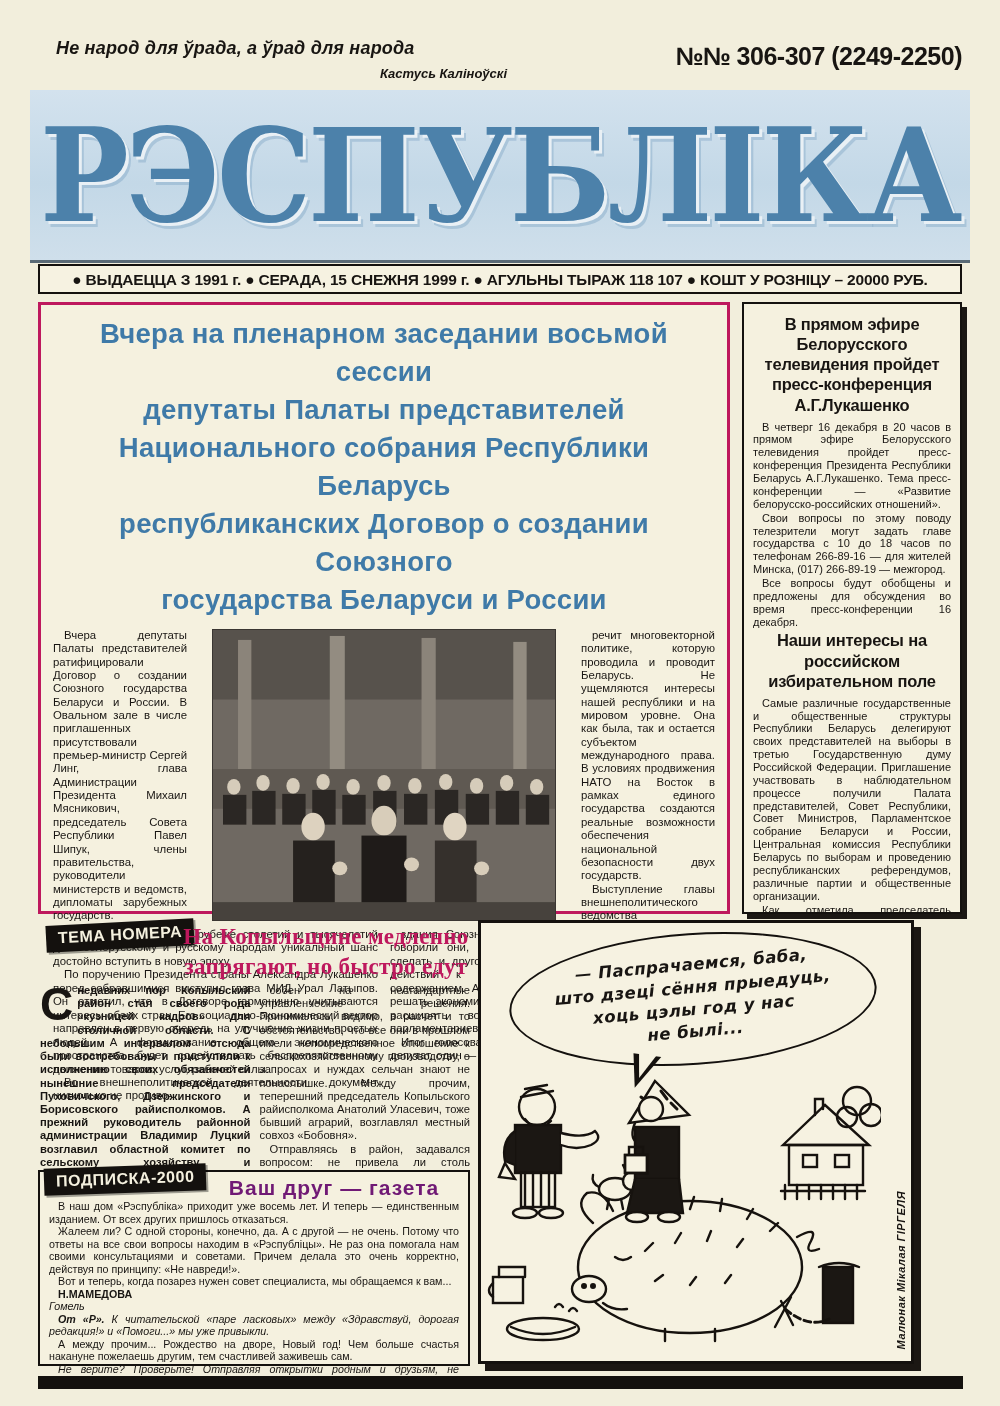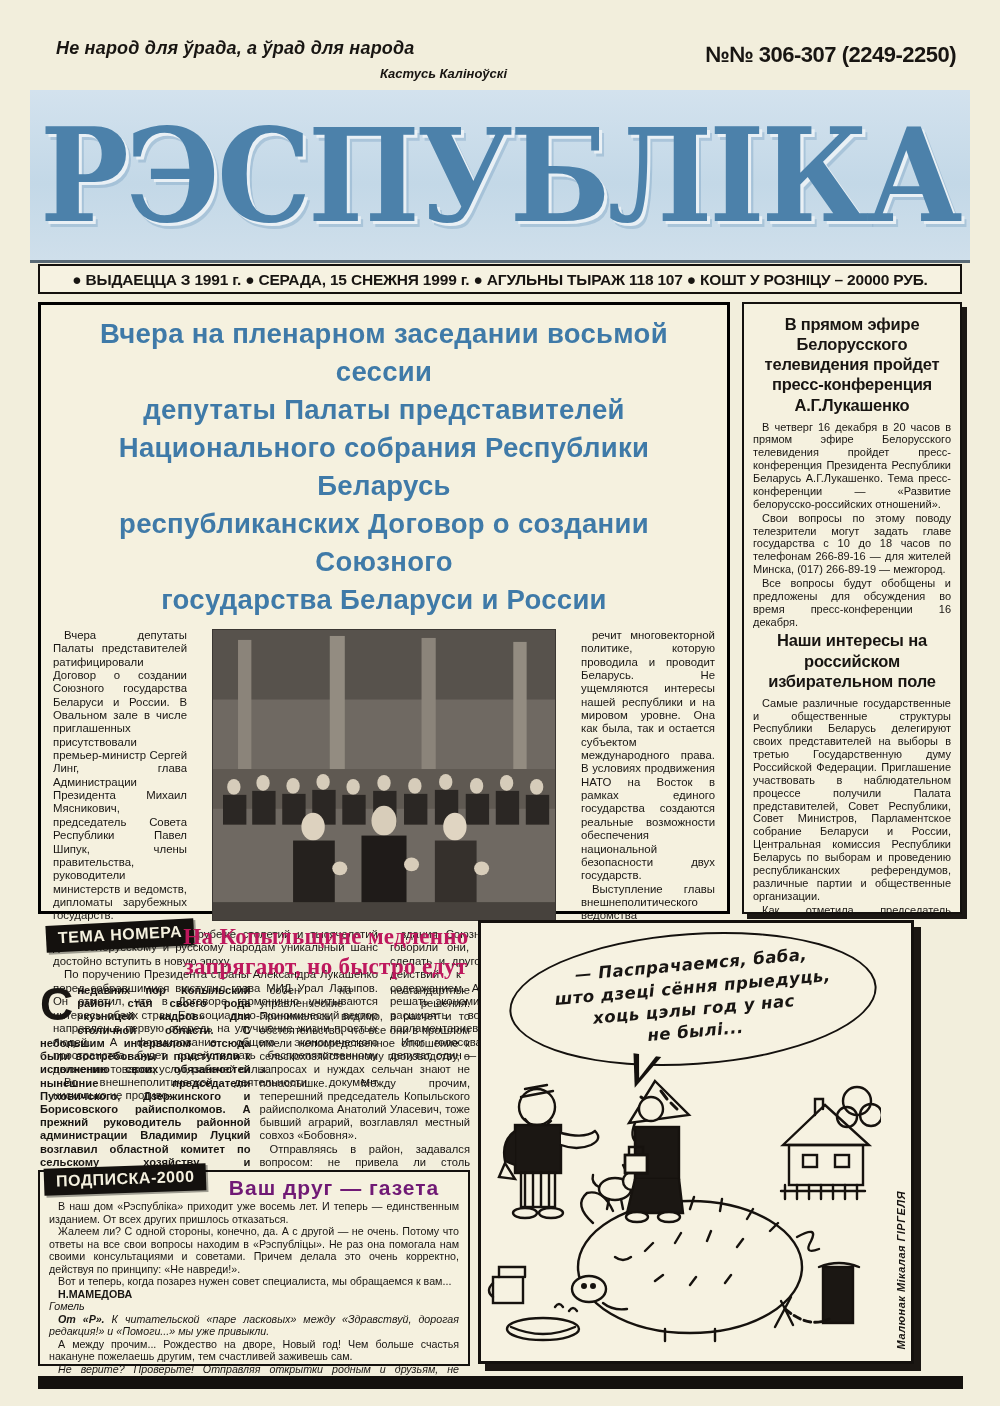--- a/index.html
+++ b/index.html
@@ -5,41 +5,41 @@
   html,body { margin:0; padding:0; background:#888; }
   .page {
     position:relative; width:1000px; height:1406px; margin:0 auto;
     background:#f2eedc;
     font-family:"Liberation Sans", sans-serif;
     color:#181512; overflow:hidden;
   }
   
   .slogan { position:absolute; left:56px; top:38px; font-size:18px; font-weight:bold; font-style:italic; letter-spacing:.2px; }
   .slogan-author { position:absolute; left:380px; top:66px; font-size:13px; font-weight:bold; font-style:italic; }
-  .issue-number { position:absolute; right:44px; top:42px; font-size:22px; font-weight:800; letter-spacing:-.5px; }
+  .issue-number { position:absolute; right:38px; top:42px; font-size:25px; font-weight:800; letter-spacing:-.5px; }
   .masthead-band {
     position:absolute; left:30px; right:30px; top:90px; height:170px;
     background:linear-gradient(180deg,#d3e2ee 0%, #c3d8e7 55%, #cfdfeb 100%);
     border-bottom:3px solid #5a6a76; display:flex; align-items:center; justify-content:center;
   }
   .masthead-text {
     font-family:"DejaVu Serif", serif; font-weight:bold;
     font-size:116px; line-height:1; color:#4c81aa; letter-spacing:-3px;
     transform:scale(1.02,1.12); white-space:nowrap;
     text-shadow:3px 3px 0 #e9f0f5, 5px 5px 0 rgba(76,129,170,.25);
   }
   .dateline {
     position:absolute; left:38px; top:264px; width:924px; box-sizing:border-box;
     border:2px solid #14110e; background:#f6f2e1; padding:5px 4px 3px;
     text-align:center; font-weight:bold; font-size:15.5px; letter-spacing:-.2px;
   }
   
   .main-box {
     position:absolute; left:38px; top:302px; width:692px; height:612px; box-sizing:border-box;
-    border:3px solid #000000; background:#f5f1df; padding:10px 12px 6px;
+    border:3px solid #be185d; background:#f5f1df; padding:10px 12px 6px;
   }
   .main-headline { text-align:center; color:#3f7aa8; font-weight:800; font-size:27.5px; line-height:38px; letter-spacing:.3px; }
   .main-row1 { display:grid; grid-template-columns:134px 1fr 134px; gap:25px; height:292px; margin-top:10px; }
   .news-col { font-size:11.4px; line-height:1.17; text-align:justify; overflow:hidden; }
   .news-col p, .news-lower p { margin:0; text-indent:11px; }
   .photo-wrap { border:1px solid #3a3632; background:#6e6860; overflow:hidden; }
   .photo-wrap svg { display:block; width:100%; height:100%; }
   .main-row2 { display:grid; grid-template-columns:1fr 1fr; gap:12px; margin-top:7px; }
   .news-lower { font-size:11.4px; line-height:1.18; text-align:justify; overflow:hidden; }
   .byline-block { text-align:right; font-weight:bold; font-style:italic; font-size:12.5px; margin-top:4px; line-height:1.3; }

